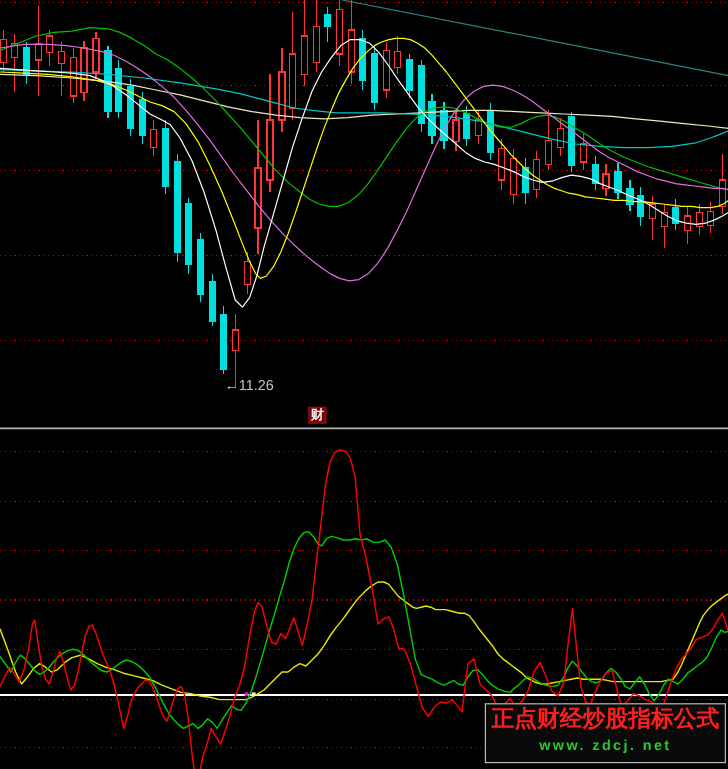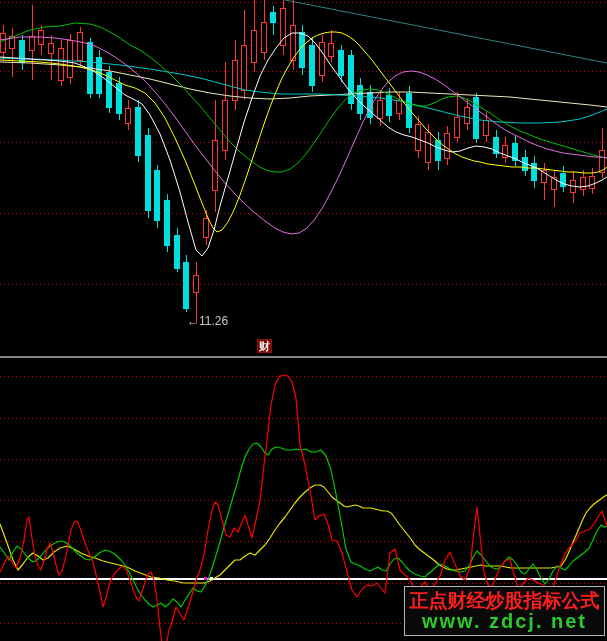--- a/index.html
+++ b/index.html
@@ -6,22 +6,22 @@
   .screen{position:relative;width:607px;height:641px;background:#000;overflow:hidden;
           font-family:"Liberation Sans",sans-serif;}
   #chart-svg{position:absolute;left:0;top:0;}
   .low-label{position:absolute;left:187px;top:315px;color:#c4c4c4;font-size:12px;
              line-height:13px;display:flex;align-items:center;gap:1px;}
   .low-label .arr{font-size:12px;letter-spacing:-1px;}
   .cai-badge{position:absolute;left:257px;top:339px;background:#7a0505;color:#f0f0f0;
              font-size:11px;line-height:12px;font-weight:bold;padding:0 1px;border:1px solid #8d0f0f;}
   .watermark{position:absolute;left:404px;top:586px;width:199px;height:46px;background:#0a0a0a;
              border:1px solid #b8b8b8;text-align:center;padding-top:2px;}
-  .wm1{color:#ff1e1e;font-size:19px;line-height:23px;font-weight:bold;white-space:nowrap;}
-  .wm2{color:#2bc92b;font-size:20px;line-height:19px;font-weight:bold;letter-spacing:2px;white-space:nowrap;text-align:center;}
+  .wm1{color:#ff1e1e;font-size:19px;line-height:23px;font-weight:bold;white-space:nowrap;font-family:Liberation Mono, monospace;}
+  .wm2{color:#2bc92b;font-size:12px;line-height:19px;font-weight:bold;letter-spacing:2px;white-space:nowrap;text-align:center;}
 </style>
 </head>
 <body>
 
 <div class="screen">
   <svg id="chart-svg" width="607" height="641" viewBox="0 0 607 641">
       <g>
         <line x1="0" y1="2" x2="607" y2="2" stroke="#c80000" stroke-width="1" stroke-dasharray="1 3" shape-rendering="crispEdges"></line>
         <line x1="0" y1="71" x2="607" y2="71" stroke="#c80000" stroke-width="1" stroke-dasharray="1 3" shape-rendering="crispEdges"></line>
         <line x1="0" y1="142" x2="607" y2="142" stroke="#c80000" stroke-width="1" stroke-dasharray="1 3" shape-rendering="crispEdges"></line>

